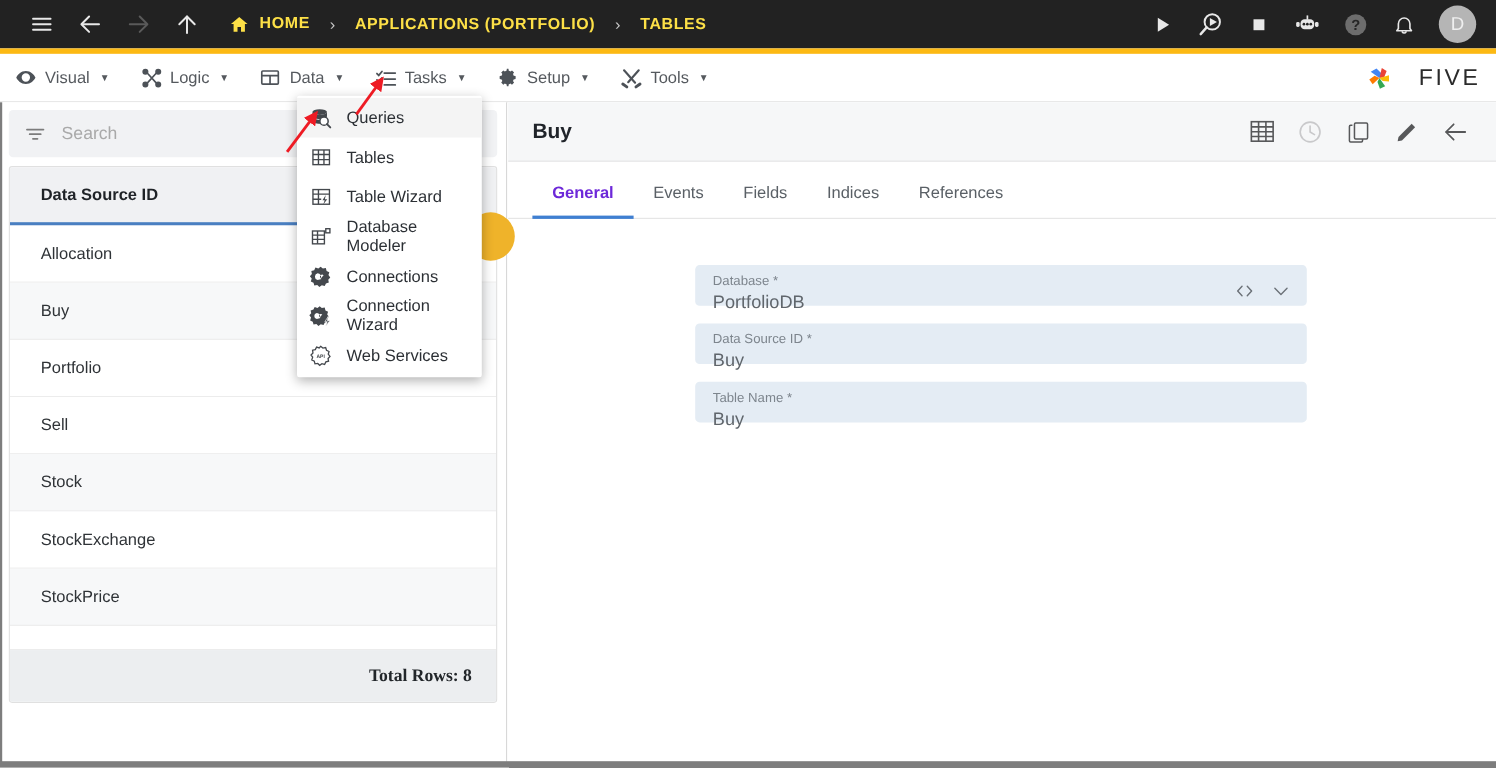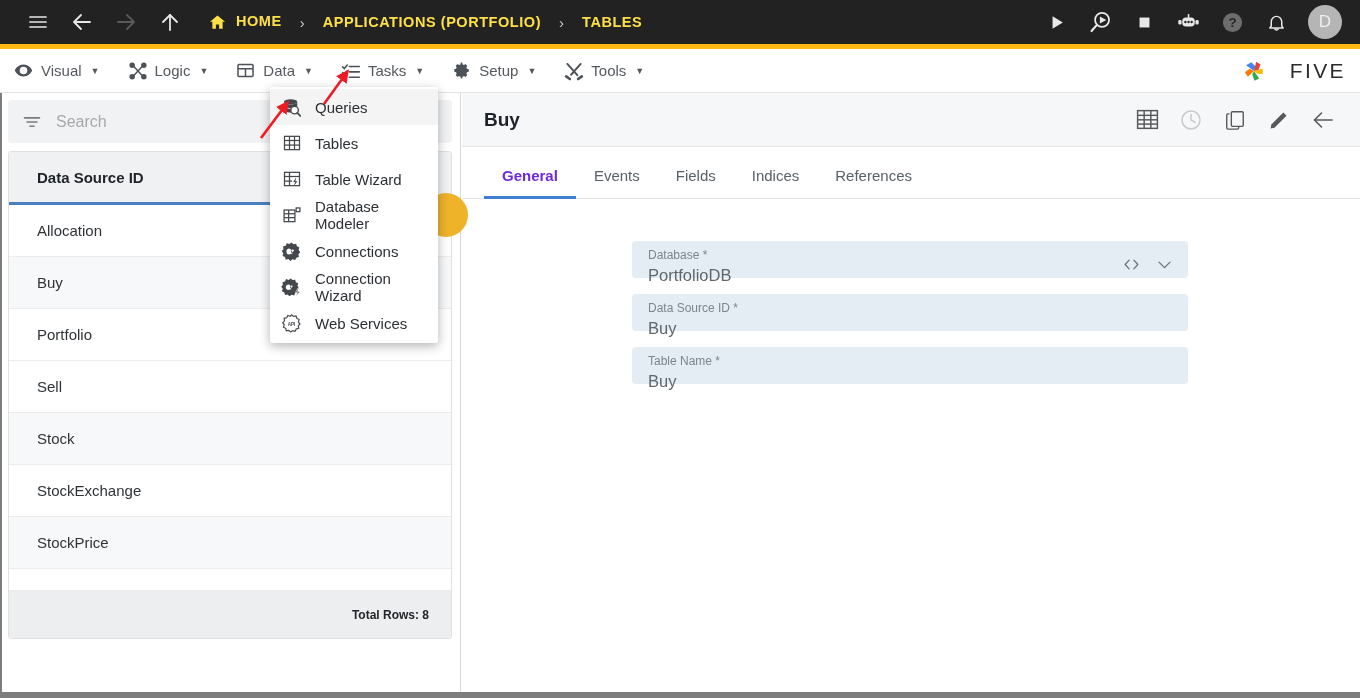--- a/index.html
+++ b/index.html
@@ -104,21 +104,21 @@
   .grid-row {
     height: 52px; display: flex; align-items: center; padding: 0 28px;
     font-size: 15px; color: #2f3337; border-bottom: 1px solid #ececec;
     background: #ffffff; cursor: pointer;
   }
   .grid-row.alt { background: #f7f8f9; }
   .grid-row.spacer { height: 22px; border-bottom: 1px solid #ececec; }
   #grid-footer {
     height: 47px; background: #eceef0; display: flex; align-items: center;
     justify-content: flex-end; padding: 0 22px;
-    font-size: 12px; font-weight: 700; color: #22262a;
+    font-size: 16px; font-weight: 700; color: #22262a; font-family: Liberation Serif, serif;
   }
 
   
   #right-panel {
     position: absolute; top: 93px; left: 462px; width: 898px; height: 600px;
     background: #ffffff;
   }
   #rp-head {
     height: 54px; background: #f6f7f8; display: flex; align-items: center;
     padding: 0 22px; border-bottom: 1px solid #e4e4e4;

